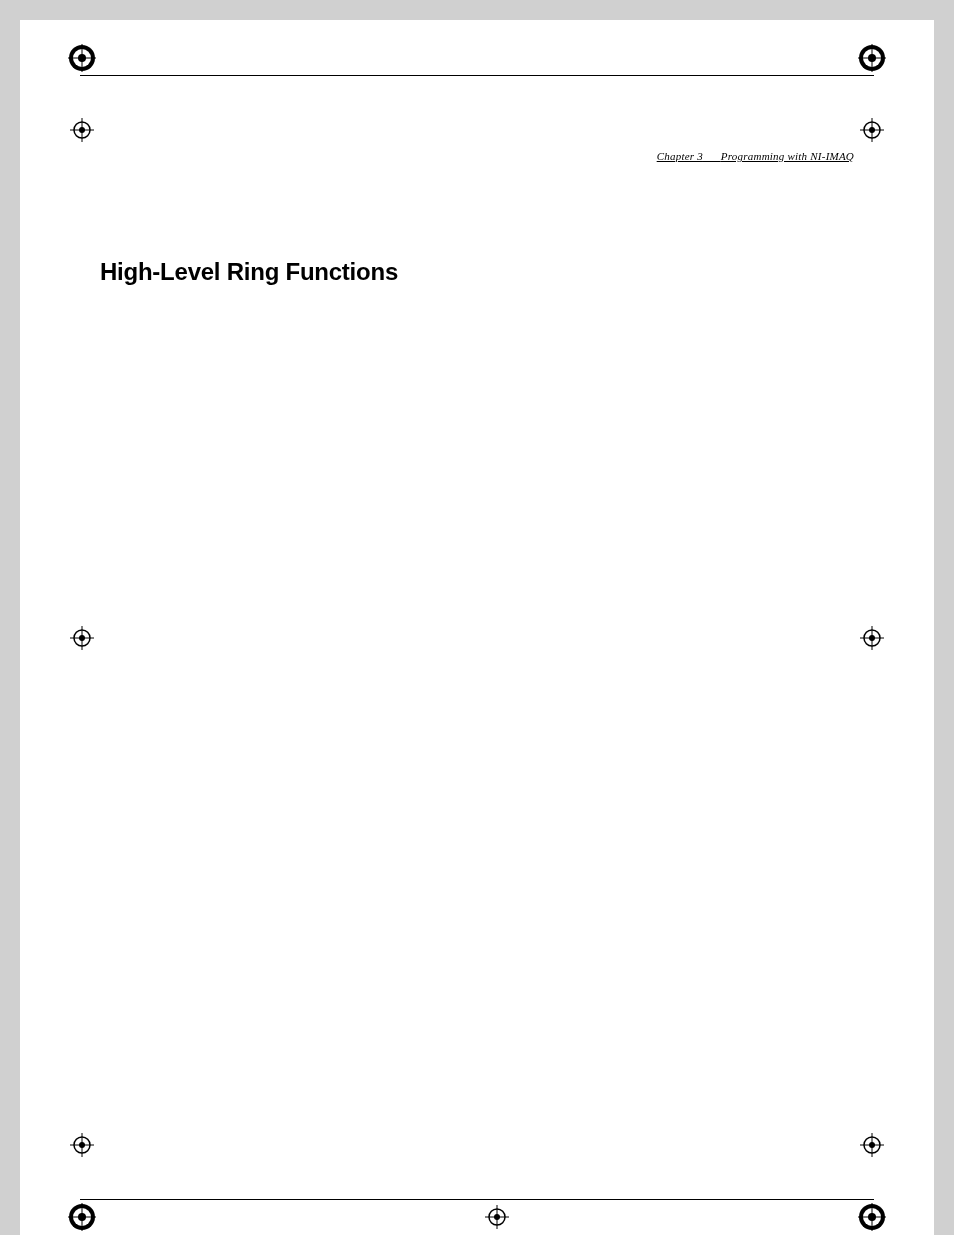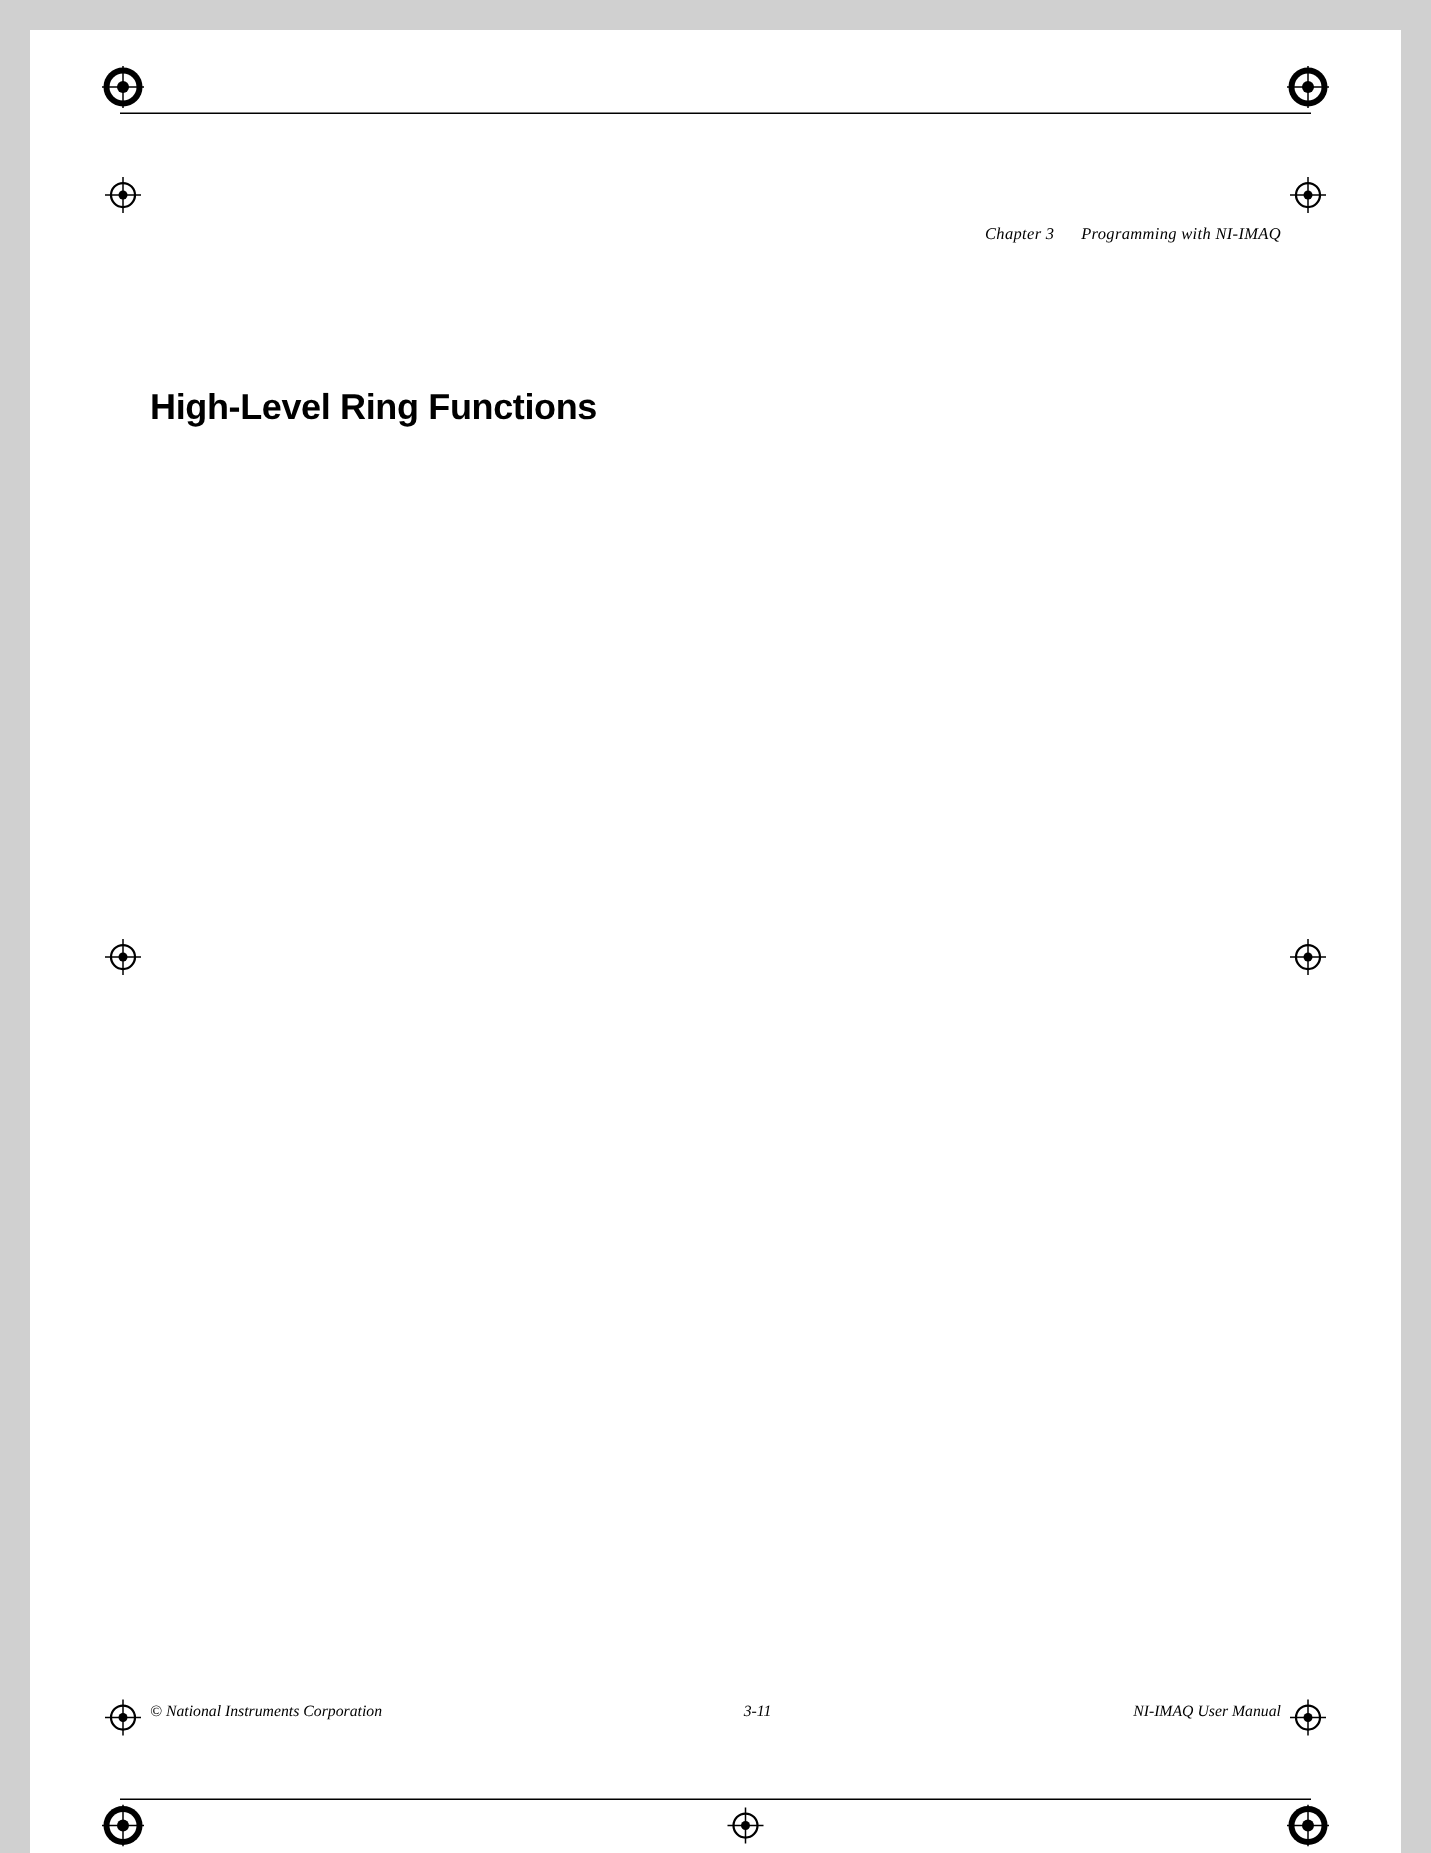--- a/index.html
+++ b/index.html
@@ -40,20 +40,21 @@
 
     
     .header {
       position: absolute;
       top: 130px;
       left: 0;
       right: 0;
       display: flex;
       justify-content: flex-end;
       padding-right: 80px;
+      text-decoration: underline;
     }
 
     .header-text {
       font-size: 11px;
       font-style: italic;
       color: #000;
       letter-spacing: 0.02em;
     }
 
     
@@ -230,19 +231,14 @@
   </div>
 
   <div class="header">
     <span class="header-text">
       <span>Chapter 3</span>&nbsp;&nbsp;&nbsp;&nbsp;&nbsp;&nbsp;<span>Programming with NI-IMAQ</span>
     </span>
   </div>
 
   <div class="section-heading">High-Level Ring Functions</div>
 
-  <div class="footer">
-    <span class="footer-left">© National Instruments Corporation</span>
-    <span class="footer-center">3-11</span>
-    <span class="footer-right">NI-IMAQ User Manual</span>
-  </div>
 
 </div>
 
 </body></html>

